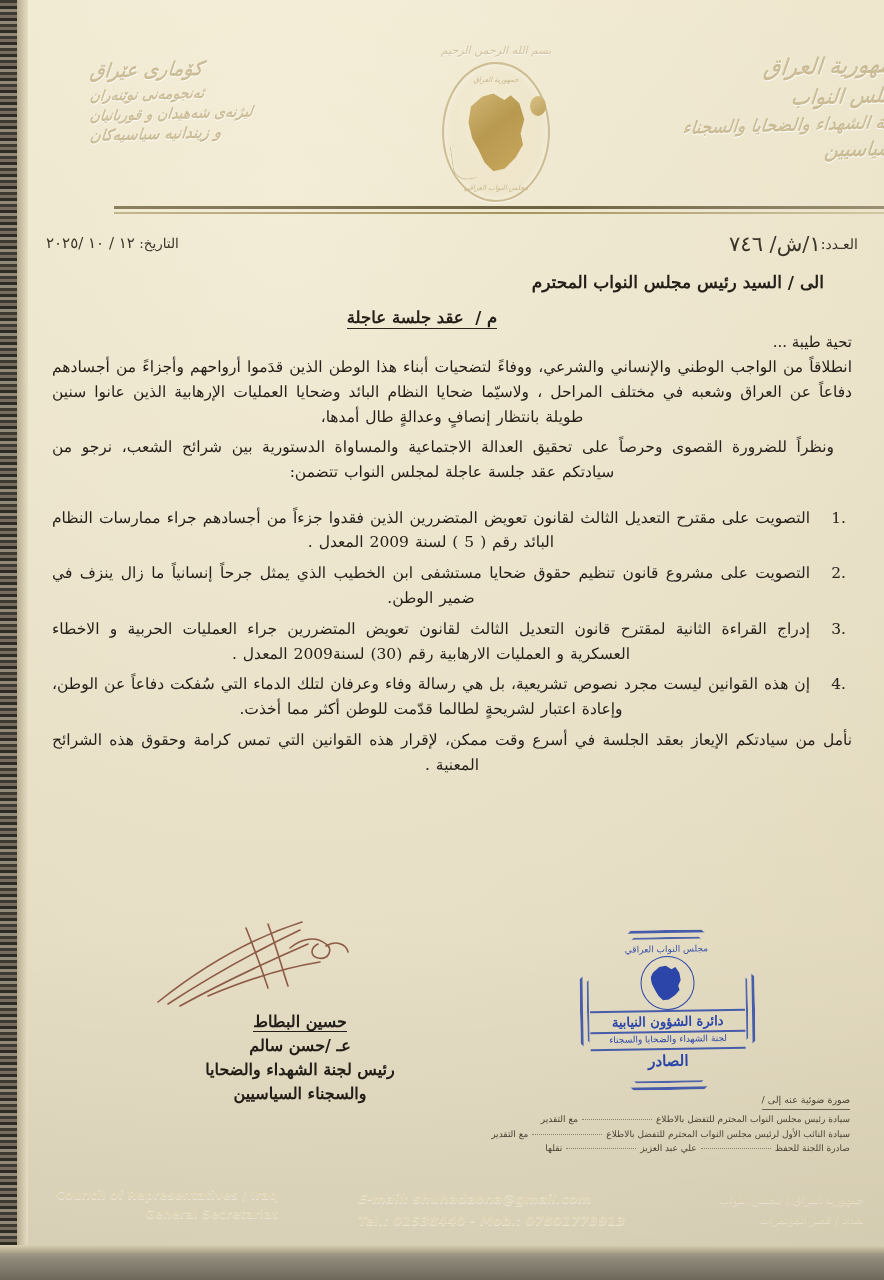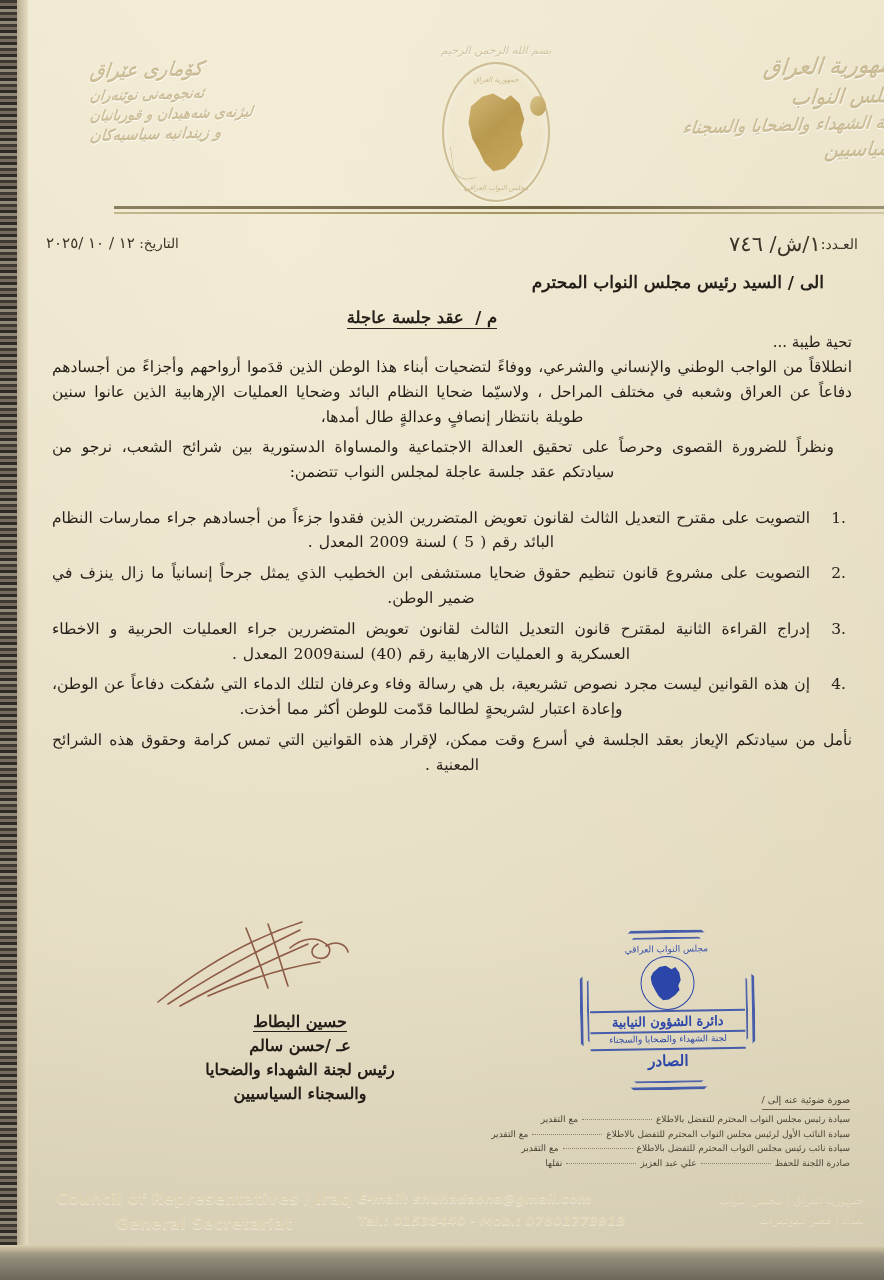--- a/index.html
+++ b/index.html
@@ -247,23 +247,23 @@
   .cc .row .lbl{display:inline-block;}
   .cc .row .dots{display:inline-block;min-width:70px;border-bottom:1px dotted #8a8270;margin:0 4px;vertical-align:2px;}
   .cc .row .tail{display:inline-block;}
 
   
   .footer{
     position:absolute;left:28px;right:0;top:1186px;height:60px;
     color:#e2d8b9;
   }
   .footer .col-en{
-    position:absolute;left:28px;top:0;text-align:center;direction:ltr;
+    position:absolute;left:28px;top:0;text-align:right;direction:ltr;
     font-family:"DejaVu Sans","Liberation Sans",sans-serif;
-    font-size:16px;font-weight:bold;line-height:1.58;
+    font-size:12px;font-weight:bold;line-height:1.58;
     text-shadow:0 1px 0 rgba(255,255,255,.45);
     color:#ddd2b2;
   }
   .footer .col-mid{
     position:absolute;left:330px;top:2px;direction:ltr;text-align:left;
     font-family:"DejaVu Sans","Liberation Sans",sans-serif;
     font-size:13px;font-weight:bold;line-height:1.7;color:#ded3b3;
     text-shadow:0 1px 0 rgba(255,255,255,.45);
     font-style:italic;
   }
@@ -336,21 +336,21 @@
     </div>
 
     <div class="greet">تحية طيبة ...</div>
 
     <p class="par">انطلاقاً من الواجب الوطني والإنساني والشرعي، ووفاءً لتضحيات أبناء هذا الوطن الذين قدَموا أرواحهم وأجزاءً من أجسادهم دفاعاً عن العراق وشعبه في مختلف المراحل ، ولاسيّما ضحايا النظام البائد وضحايا العمليات الإرهابية الذين عانوا سنين طويلة بانتظار إنصافٍ وعدالةٍ طال أمدها،</p>
     <p class="par indent">ونظراً للضرورة القصوى وحرصاً على تحقيق العدالة الاجتماعية والمساواة الدستورية بين شرائح الشعب، نرجو من سيادتكم عقد جلسة عاجلة لمجلس النواب تتضمن:</p>
 
     <ol class="items">
       <li>التصويت على مقترح التعديل الثالث لقانون تعويض المتضررين الذين فقدوا جزءاً من أجسادهم جراء ممارسات النظام البائد رقم ( 5 ) لسنة 2009 المعدل .</li>
       <li>التصويت على مشروع قانون تنظيم حقوق ضحايا مستشفى ابن الخطيب الذي يمثل جرحاً إنسانياً ما زال ينزف في ضمير الوطن.</li>
-      <li>إدراج القراءة الثانية لمقترح قانون التعديل الثالث لقانون تعويض المتضررين جراء العمليات الحربية و الاخطاء العسكرية و العمليات الارهابية رقم (40) لسنة2009 المعدل .</li>
+      <li>إدراج القراءة الثانية لمقترح قانون التعديل الثالث لقانون تعويض المتضررين جراء العمليات الحربية و الاخطاء العسكرية و العمليات الارهابية رقم (30) لسنة2009 المعدل .</li>
       <li>إن هذه القوانين ليست مجرد نصوص تشريعية، بل هي رسالة وفاء وعرفان لتلك الدماء التي سُفكت دفاعاً عن الوطن، وإعادة اعتبار لشريحةٍ لطالما قدّمت للوطن أكثر مما أخذت.</li>
     </ol>
 
     <p class="closing">نأمل من سيادتكم الإيعاز بعقد الجلسة في أسرع وقت ممكن، لإقرار هذه القوانين التي تمس كرامة وحقوق هذه الشرائح المعنية .</p>
   </div>
 
   <div class="sig">
     <svg width="300" height="92" viewBox="0 0 300 92">
       <g fill="none" stroke="#8d5a46" stroke-width="1.6" stroke-linecap="round">
         <path d="M8 84 C48 52, 96 22, 152 4"></path>
@@ -390,23 +390,20 @@
 
   <div class="cc">
     <div class="hd">صورة ضوئية عنه إلى /</div>
     <div class="row">
       <span class="lbl">سيادة رئيس مجلس النواب المحترم للتفضل بالاطلاع</span><span class="dots"></span><span class="tail">مع التقدير</span>
     </div>
     <div class="row">
       <span class="lbl">سيادة النائب الأول لرئيس مجلس النواب المحترم للتفضل بالاطلاع</span><span class="dots"></span><span class="tail">مع التقدير</span>
     </div>
     <div class="row">
-      <span class="lbl">سيادة نائب رئيس مجلس النواب المحترم للتفضل بالاطلاع</span><span class="dots"></span><span class="tail">مع التقدير</span>
-    </div>
-    <div class="row">
       <span class="lbl">صادرة اللجنة للحفظ</span><span class="dots"></span><span class="tail">علي عبد العزيز</span><span class="dots"></span><span class="tail">نقلها</span>
     </div>
   </div>
 
   <div class="footer">
     <div class="col-en">
       <div>Council of Representatives / Iraq</div>
       <div>General Secretariat</div>
     </div>
     <div class="col-mid">

